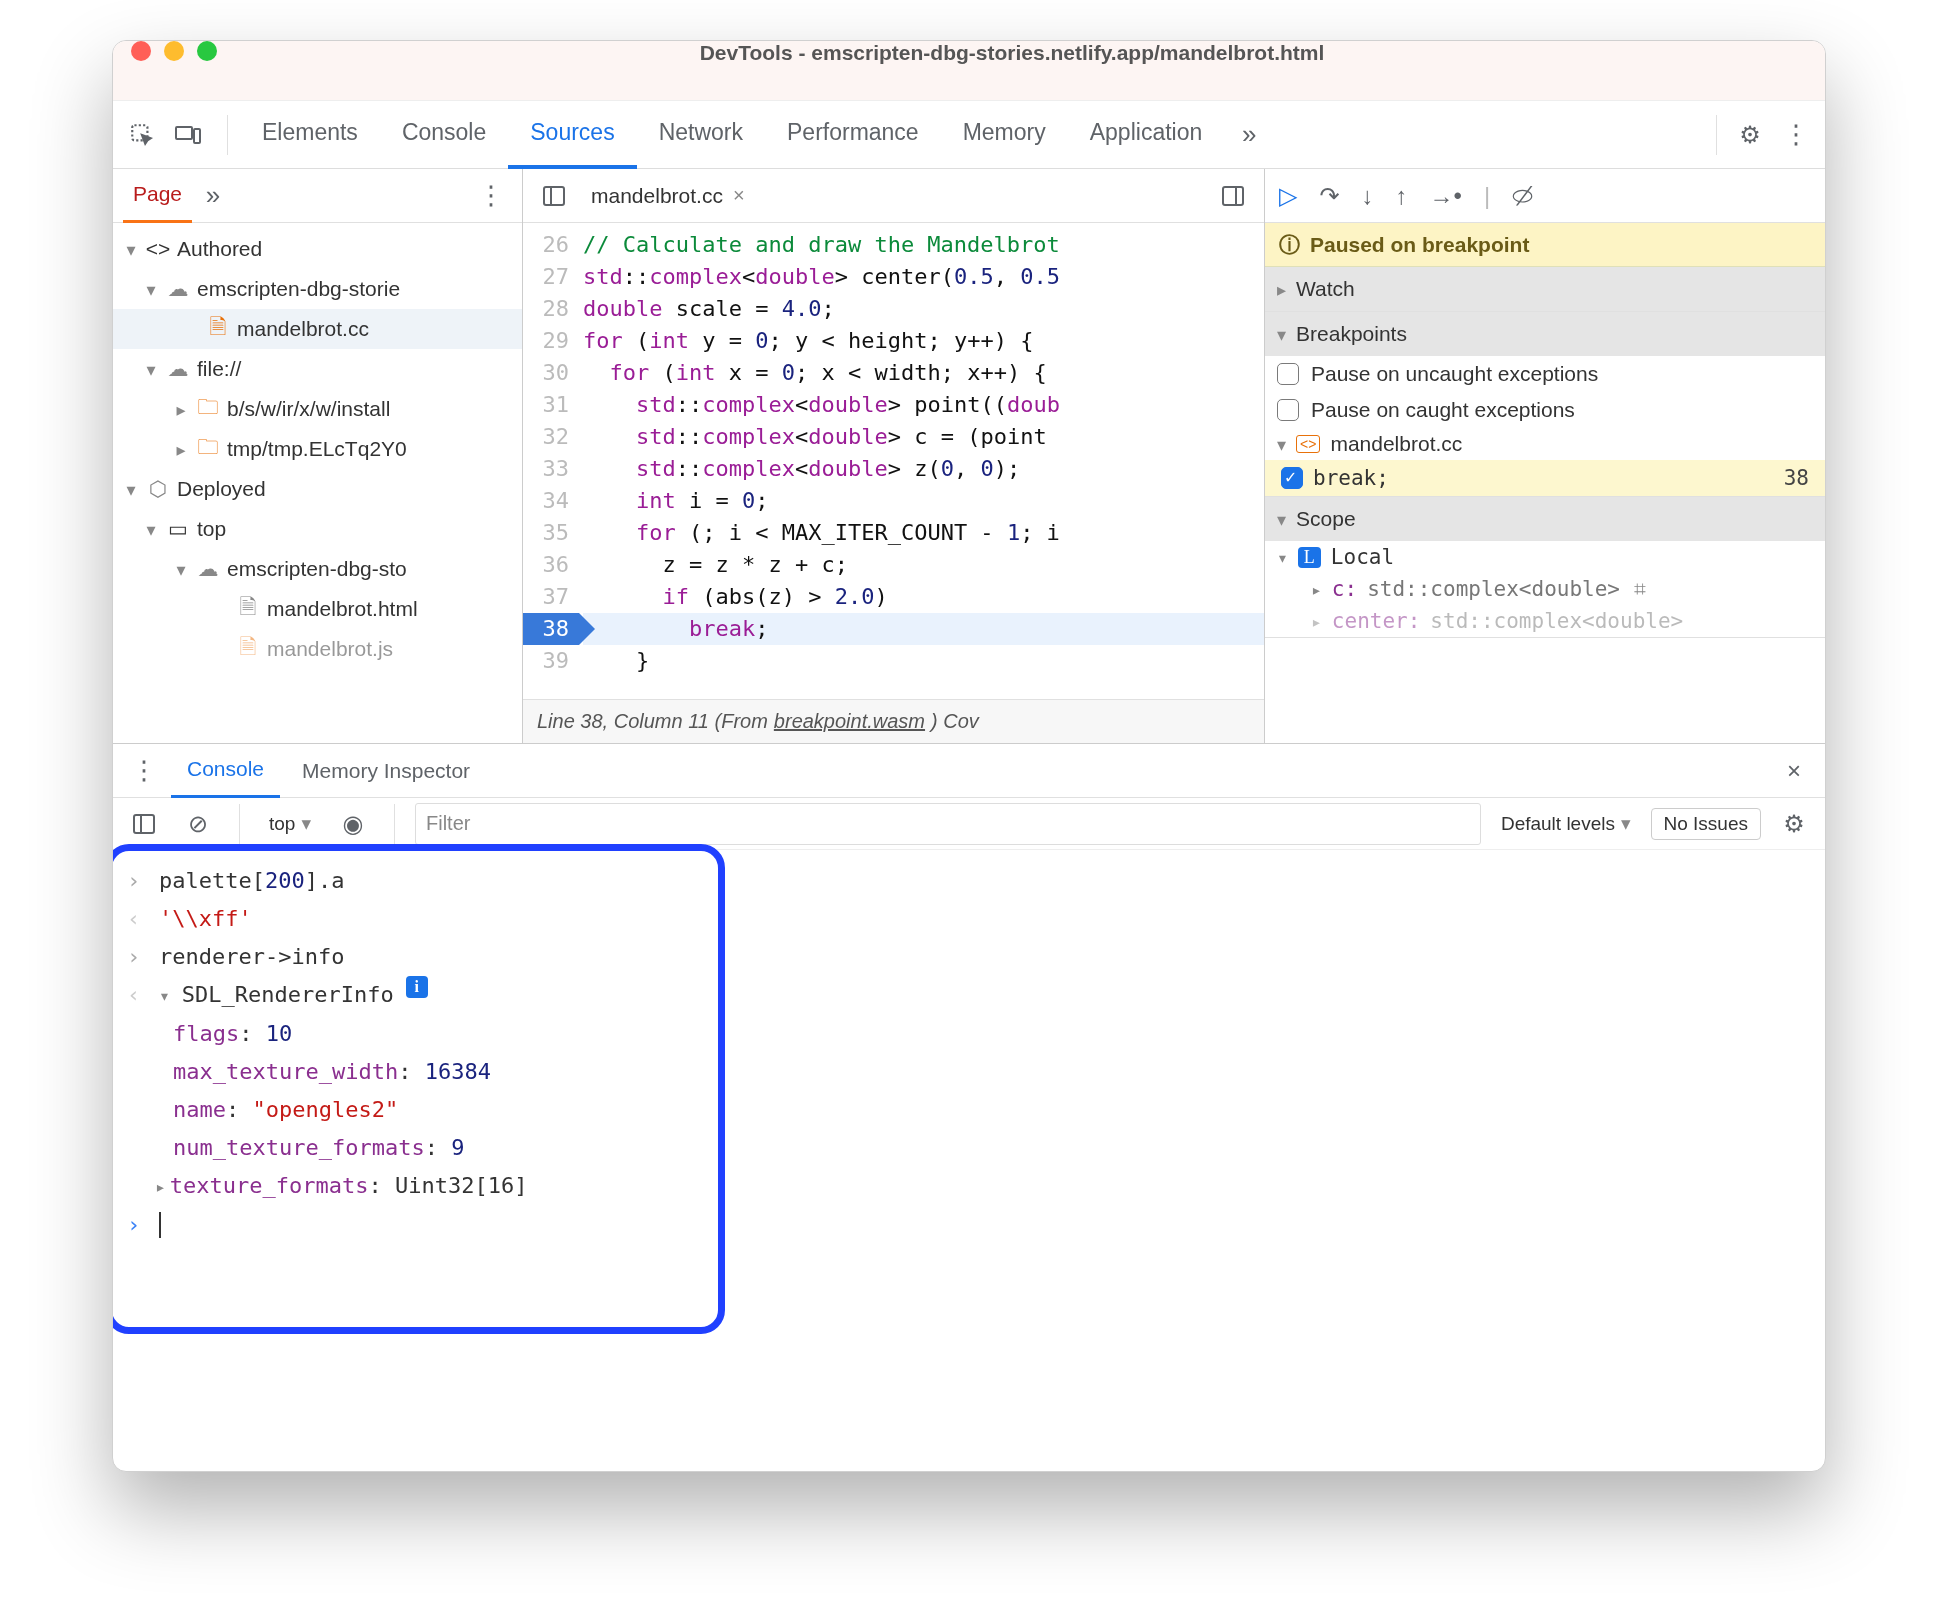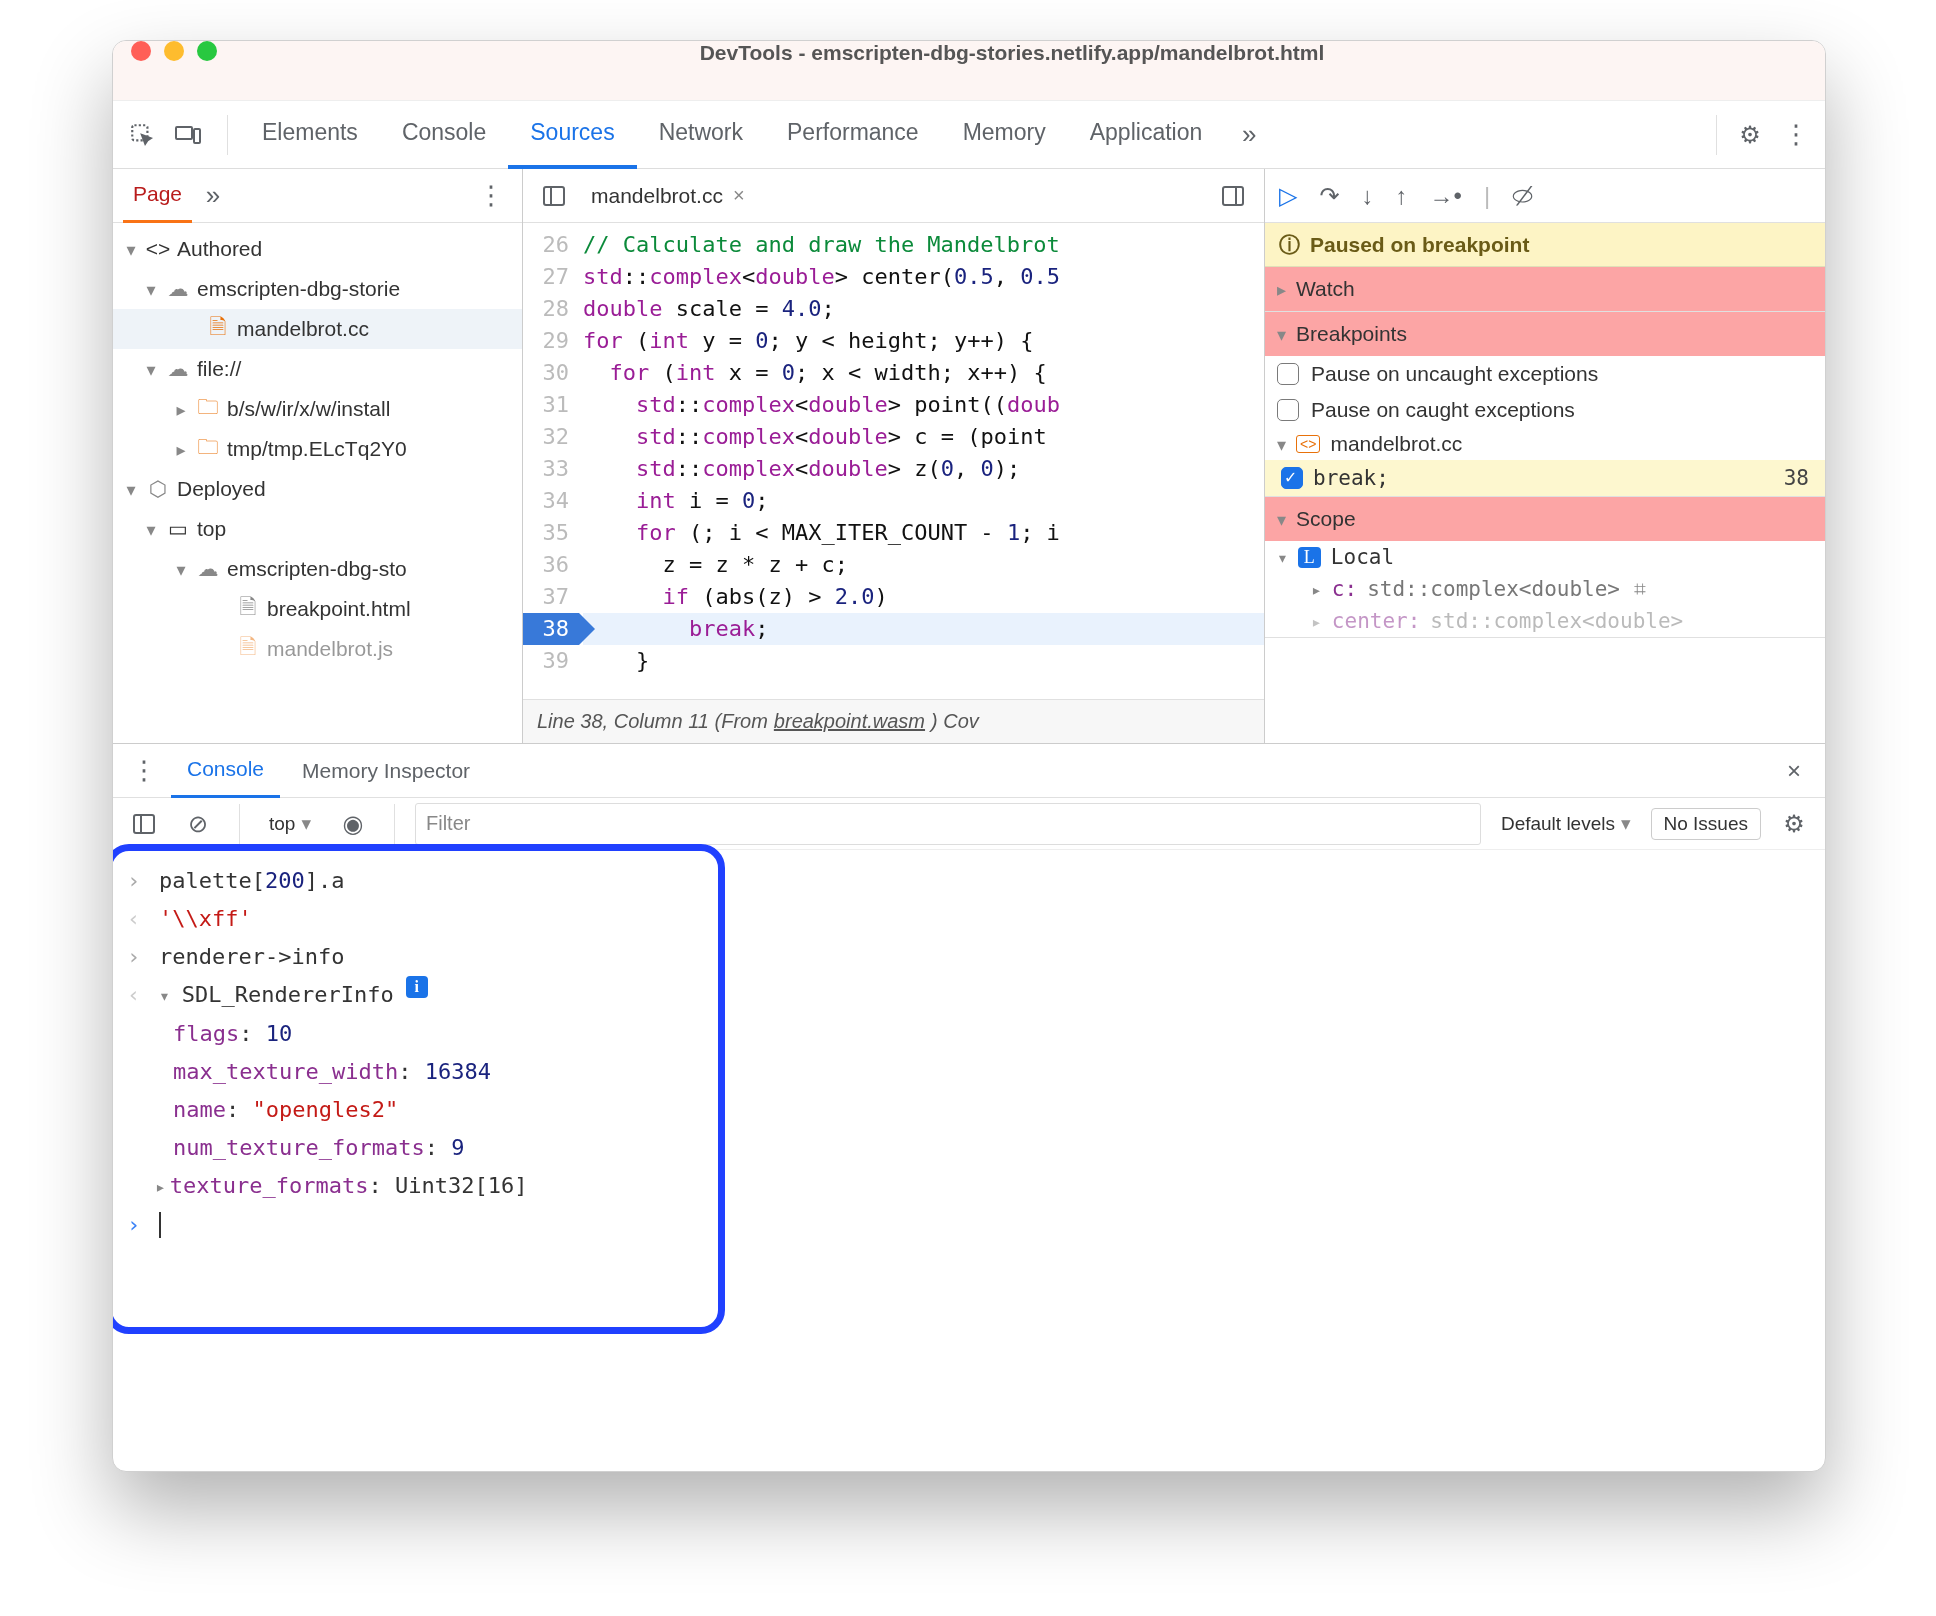--- a/index.html
+++ b/index.html
@@ -46,21 +46,21 @@
   .gutter .cur { background:#3879d9; color:#fff; display:block; padding-right:10px; margin-right:-10px; position:relative; }
   .gutter .cur:after { content:""; position:absolute; right:-16px; top:0; width:0; height:0; border-top:16px solid transparent; border-bottom:16px solid transparent; border-left:16px solid #3879d9; }
   .statusbar { height:44px; border-top:1px solid #e0e0e0; background:#f7f7f7; display:flex; align-items:center; padding:0 14px; font-size:20px; color:#555; gap:6px;font-style:italic; }
   .statusbar u { text-decoration: underline; }
   
   .debug { width: 560px; display:flex; flex-direction:column; font-size:21px; }
   .debug-tb { height:54px; display:flex; align-items:center; gap:22px; padding:0 14px; border-bottom:1px solid #e0e0e0; color:#5f6368; font-size:24px; }
   .debug-tb .play { color:#1a73e8; }
   .banner { background:#fdf4c5; height:44px; display:flex; align-items:center; gap:10px; padding:0 14px; font-weight:600; color:#6a5b17; border-bottom:1px solid #e0e0b8; }
   .section { border-bottom:1px solid #e0e0e0; }
-  .sec-head { height:44px; background:#fca5a5; display:flex; align-items:center; padding:0 12px; gap:10px; color:#333; }
+  .sec-head { height:44px; background:#e5e5e5; display:flex; align-items:center; padding:0 12px; gap:10px; color:#333; }
   .sec-body { padding:6px 12px; }
   .chk { width:22px; height:22px; border:1.5px solid #7a7a7a; border-radius:5px; display:inline-block; }
   .chk.checked { background:#1a73e8; border-color:#1a73e8; position:relative; }
   .chk.checked:after { content:"✓"; color:#fff; position:absolute; left:3px; top:-2px; font-size:18px; }
   .bp-file { display:flex; align-items:center; gap:10px; padding:4px 12px; }
   .bp-file .fileicon { color:#e8710a; border:1.5px solid #e8710a; border-radius:3px; font-size:14px; padding:0 3px; }
   .bp-line { display:flex; align-items:center; gap:10px; padding:6px 16px; background:#fdf7cf; font-family: ui-monospace, Menlo, monospace; }
   .bp-line .ln { margin-left:auto; color:#444; }
   .scope-row { display:flex; align-items:center; gap:10px; padding:4px 12px; font-family: ui-monospace, Menlo, monospace; white-space:nowrap; overflow:hidden; }
   .scope-row .badge { background:#1a73e8; color:#fff; border-radius:4px; padding:0 6px; font-size:18px; font-family:-apple-system; }
@@ -194,21 +194,21 @@
             <span>top</span>
           </div>
         <div class="trow" style="padding-left:60px">
             <span class="tw trid"></span>
             <span class="ticon cloud">☁</span>
             <span>emscripten-dbg-sto</span>
           </div>
         <div class="trow" style="padding-left:100px">
             <span class="tw"></span>
             <span class="ticon file-gray">🗎</span>
-            <span>breakpoint.html</span>
+            <span>mandelbrot.html</span>
           </div>
         <div class="trow" style="padding-left:100px;opacity:.5">
             <span class="tw"></span>
             <span class="ticon file-orange">🗎</span>
             <span>mandelbrot.js</span>
           </div>
       </div>
     </div>
 
     <div class="editor">

